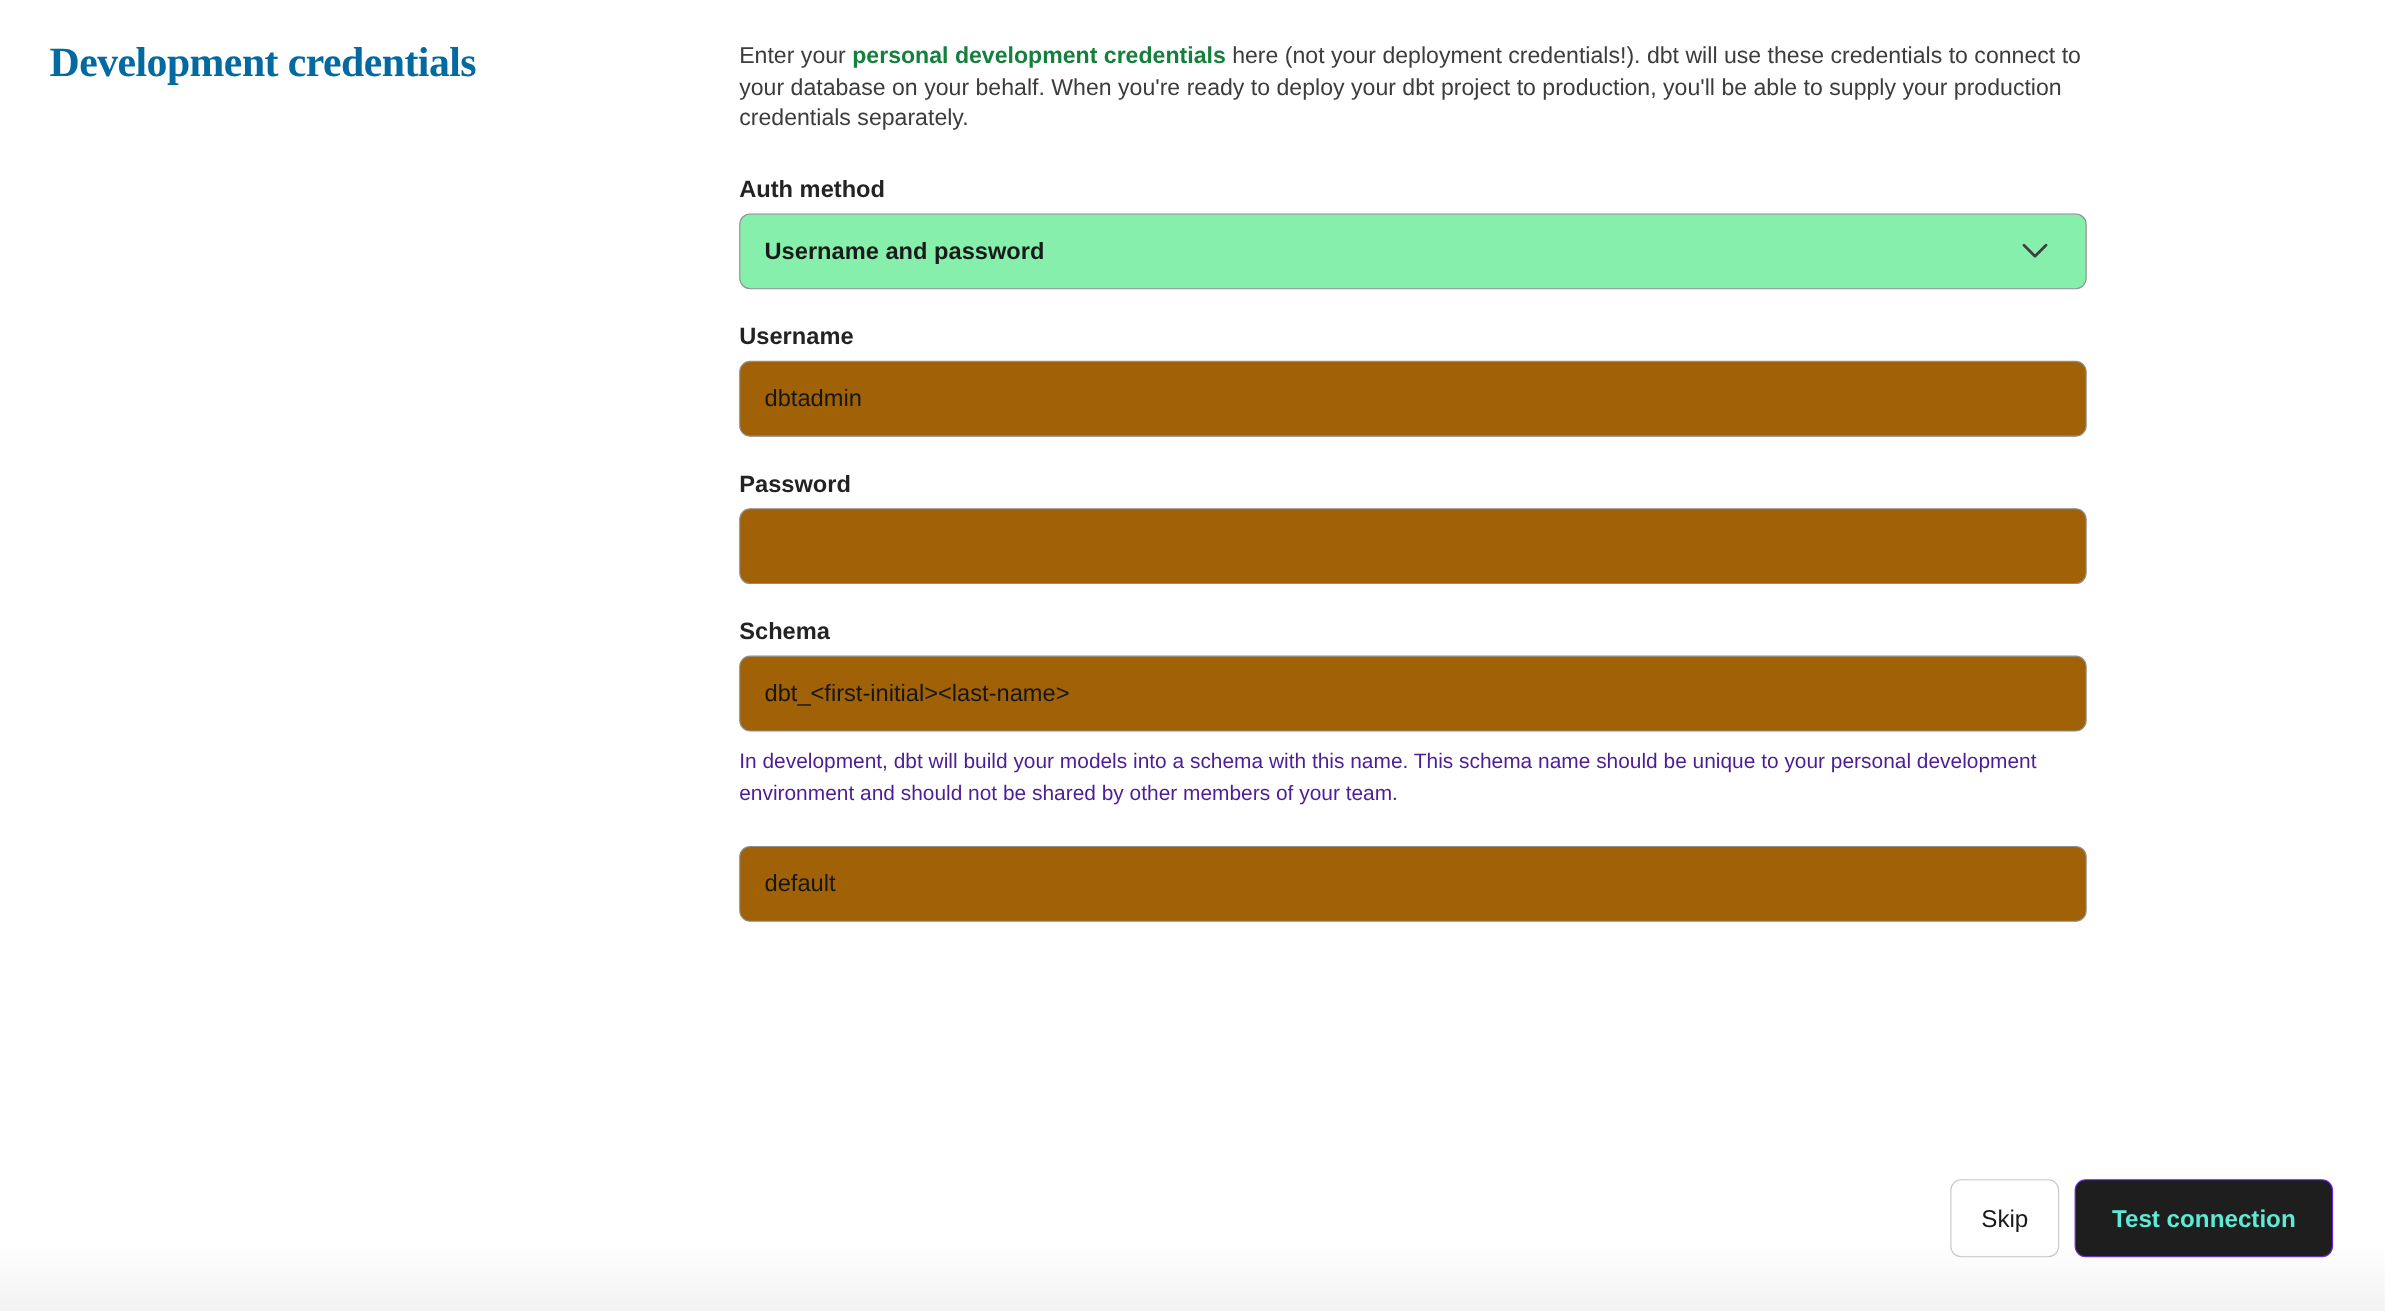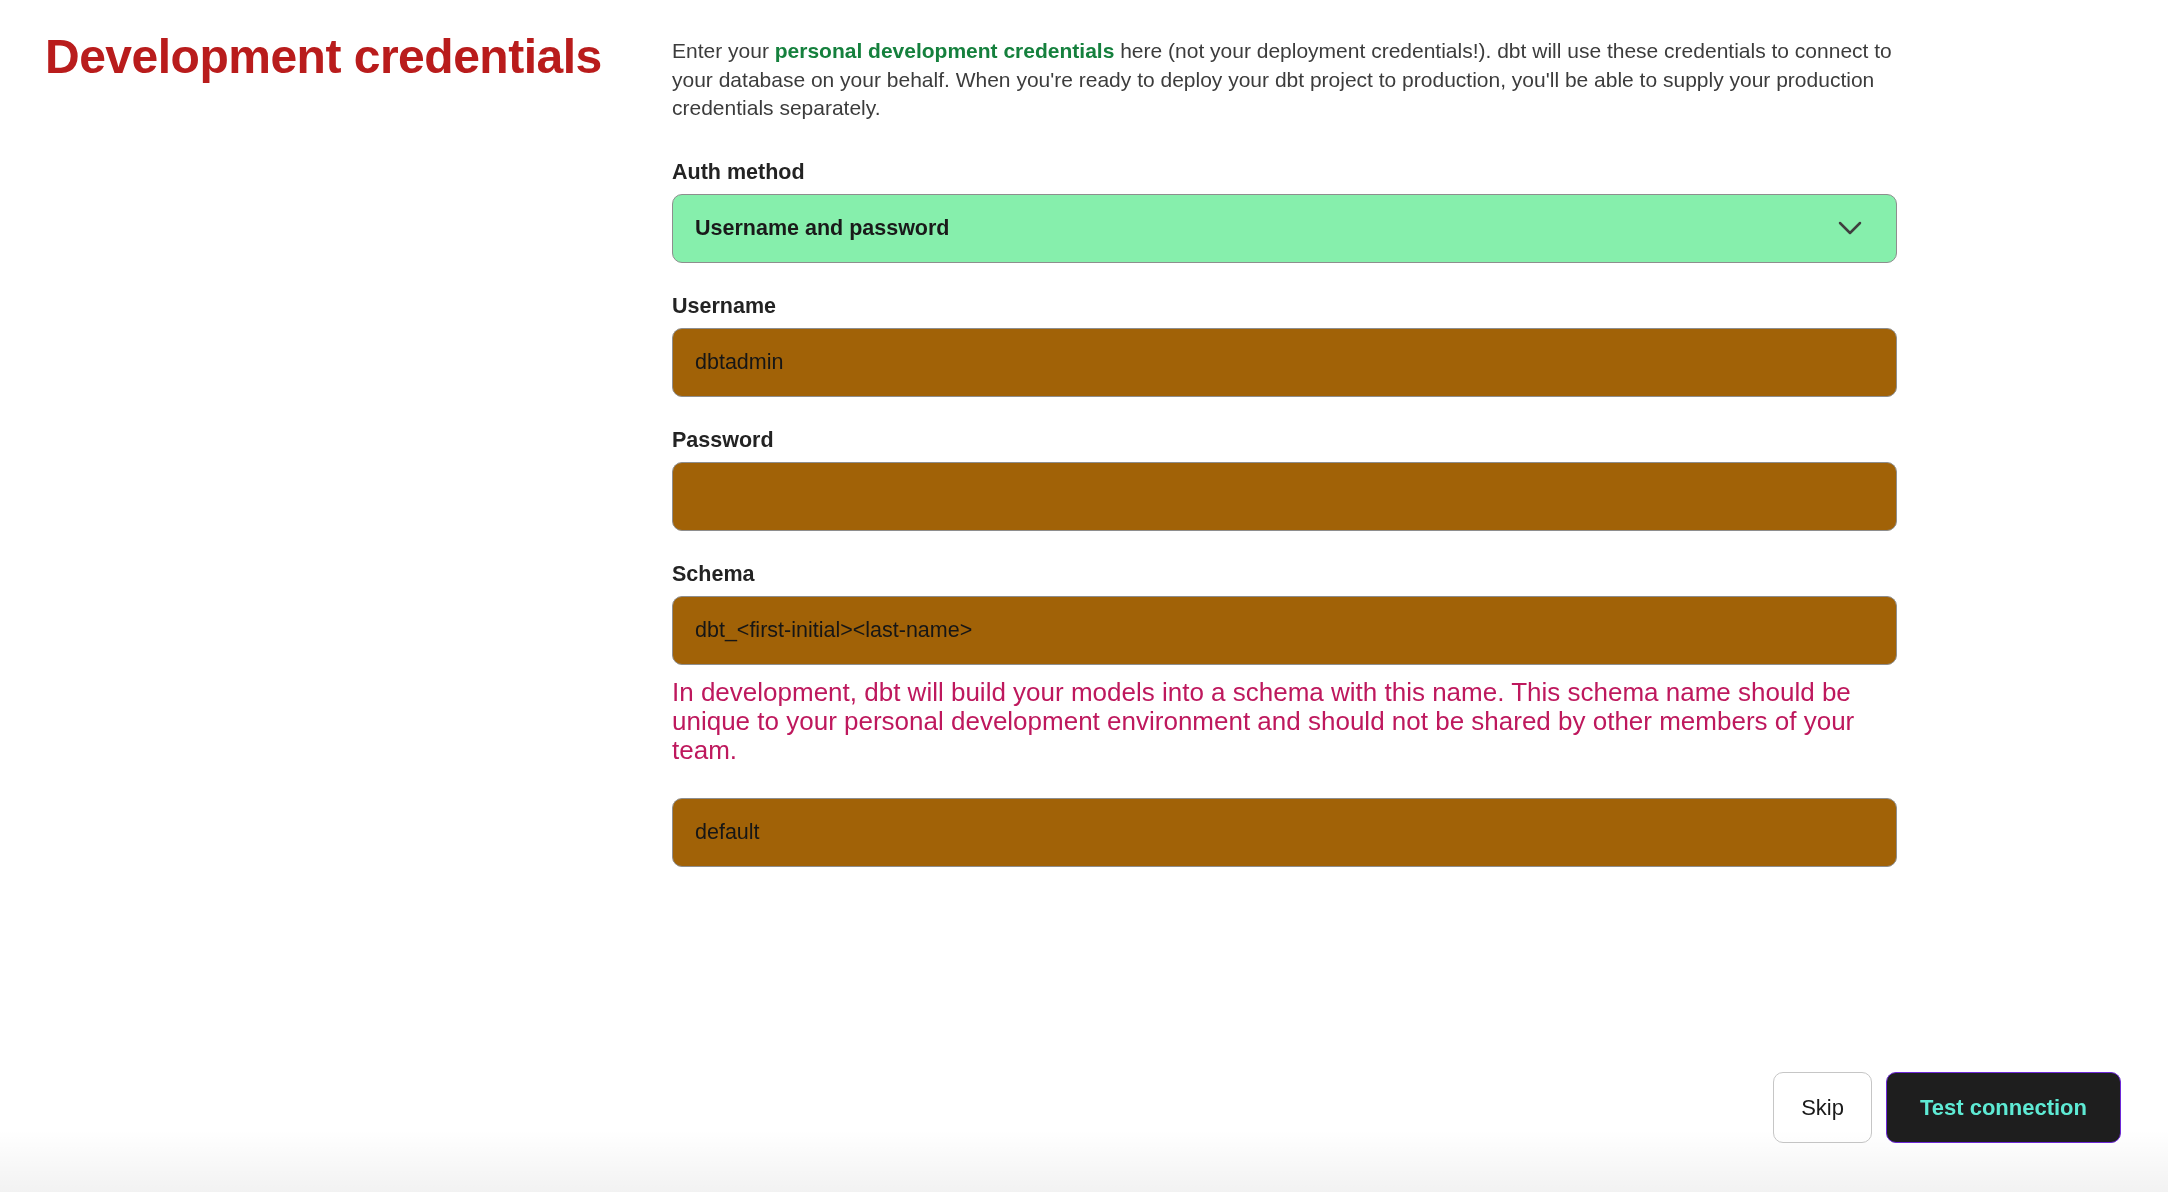--- a/index.html
+++ b/index.html
@@ -19,25 +19,26 @@
     display: flex;
     align-items: flex-start;
     padding: 34px 50px 0 45px;
   }
   .title-col {
     width: 627px;
     flex-shrink: 0;
   }
   h1.page-title {
     margin: 0;
-    font-size: 48px;
+    font-size: 38px;
     line-height: 46px;
     font-weight: 700;
     letter-spacing: -0.5px;
-    color: #b91c1c;
+    color: #0369a1;
+    font-family: Liberation Serif, serif;
   }
   .form-col {
     width: 1225px;
     flex-shrink: 0;
     padding-top: 3px;
   }
   .description {
     margin: 0 0 36px 0;
     font-size: 21px;
     line-height: 28.5px;
@@ -85,23 +86,23 @@
     border-radius: 10px;
     background: #a16207;
     padding: 0 22px;
     font-family: "Liberation Sans", sans-serif;
     font-size: 21.5px;
     color: #161616;
     outline: none;
   }
   .help-text {
     margin: 13px 0 0 0;
-    font-size: 26px;
+    font-size: 19px;
     line-height: 29px;
-    color: #be185d;
+    color: #4c1d95;
   }
   .footer-actions {
     position: absolute;
     top: 1072px;
     right: 47px;
     display: flex;
     gap: 14px;
   }
   .btn {
     height: 71px;

